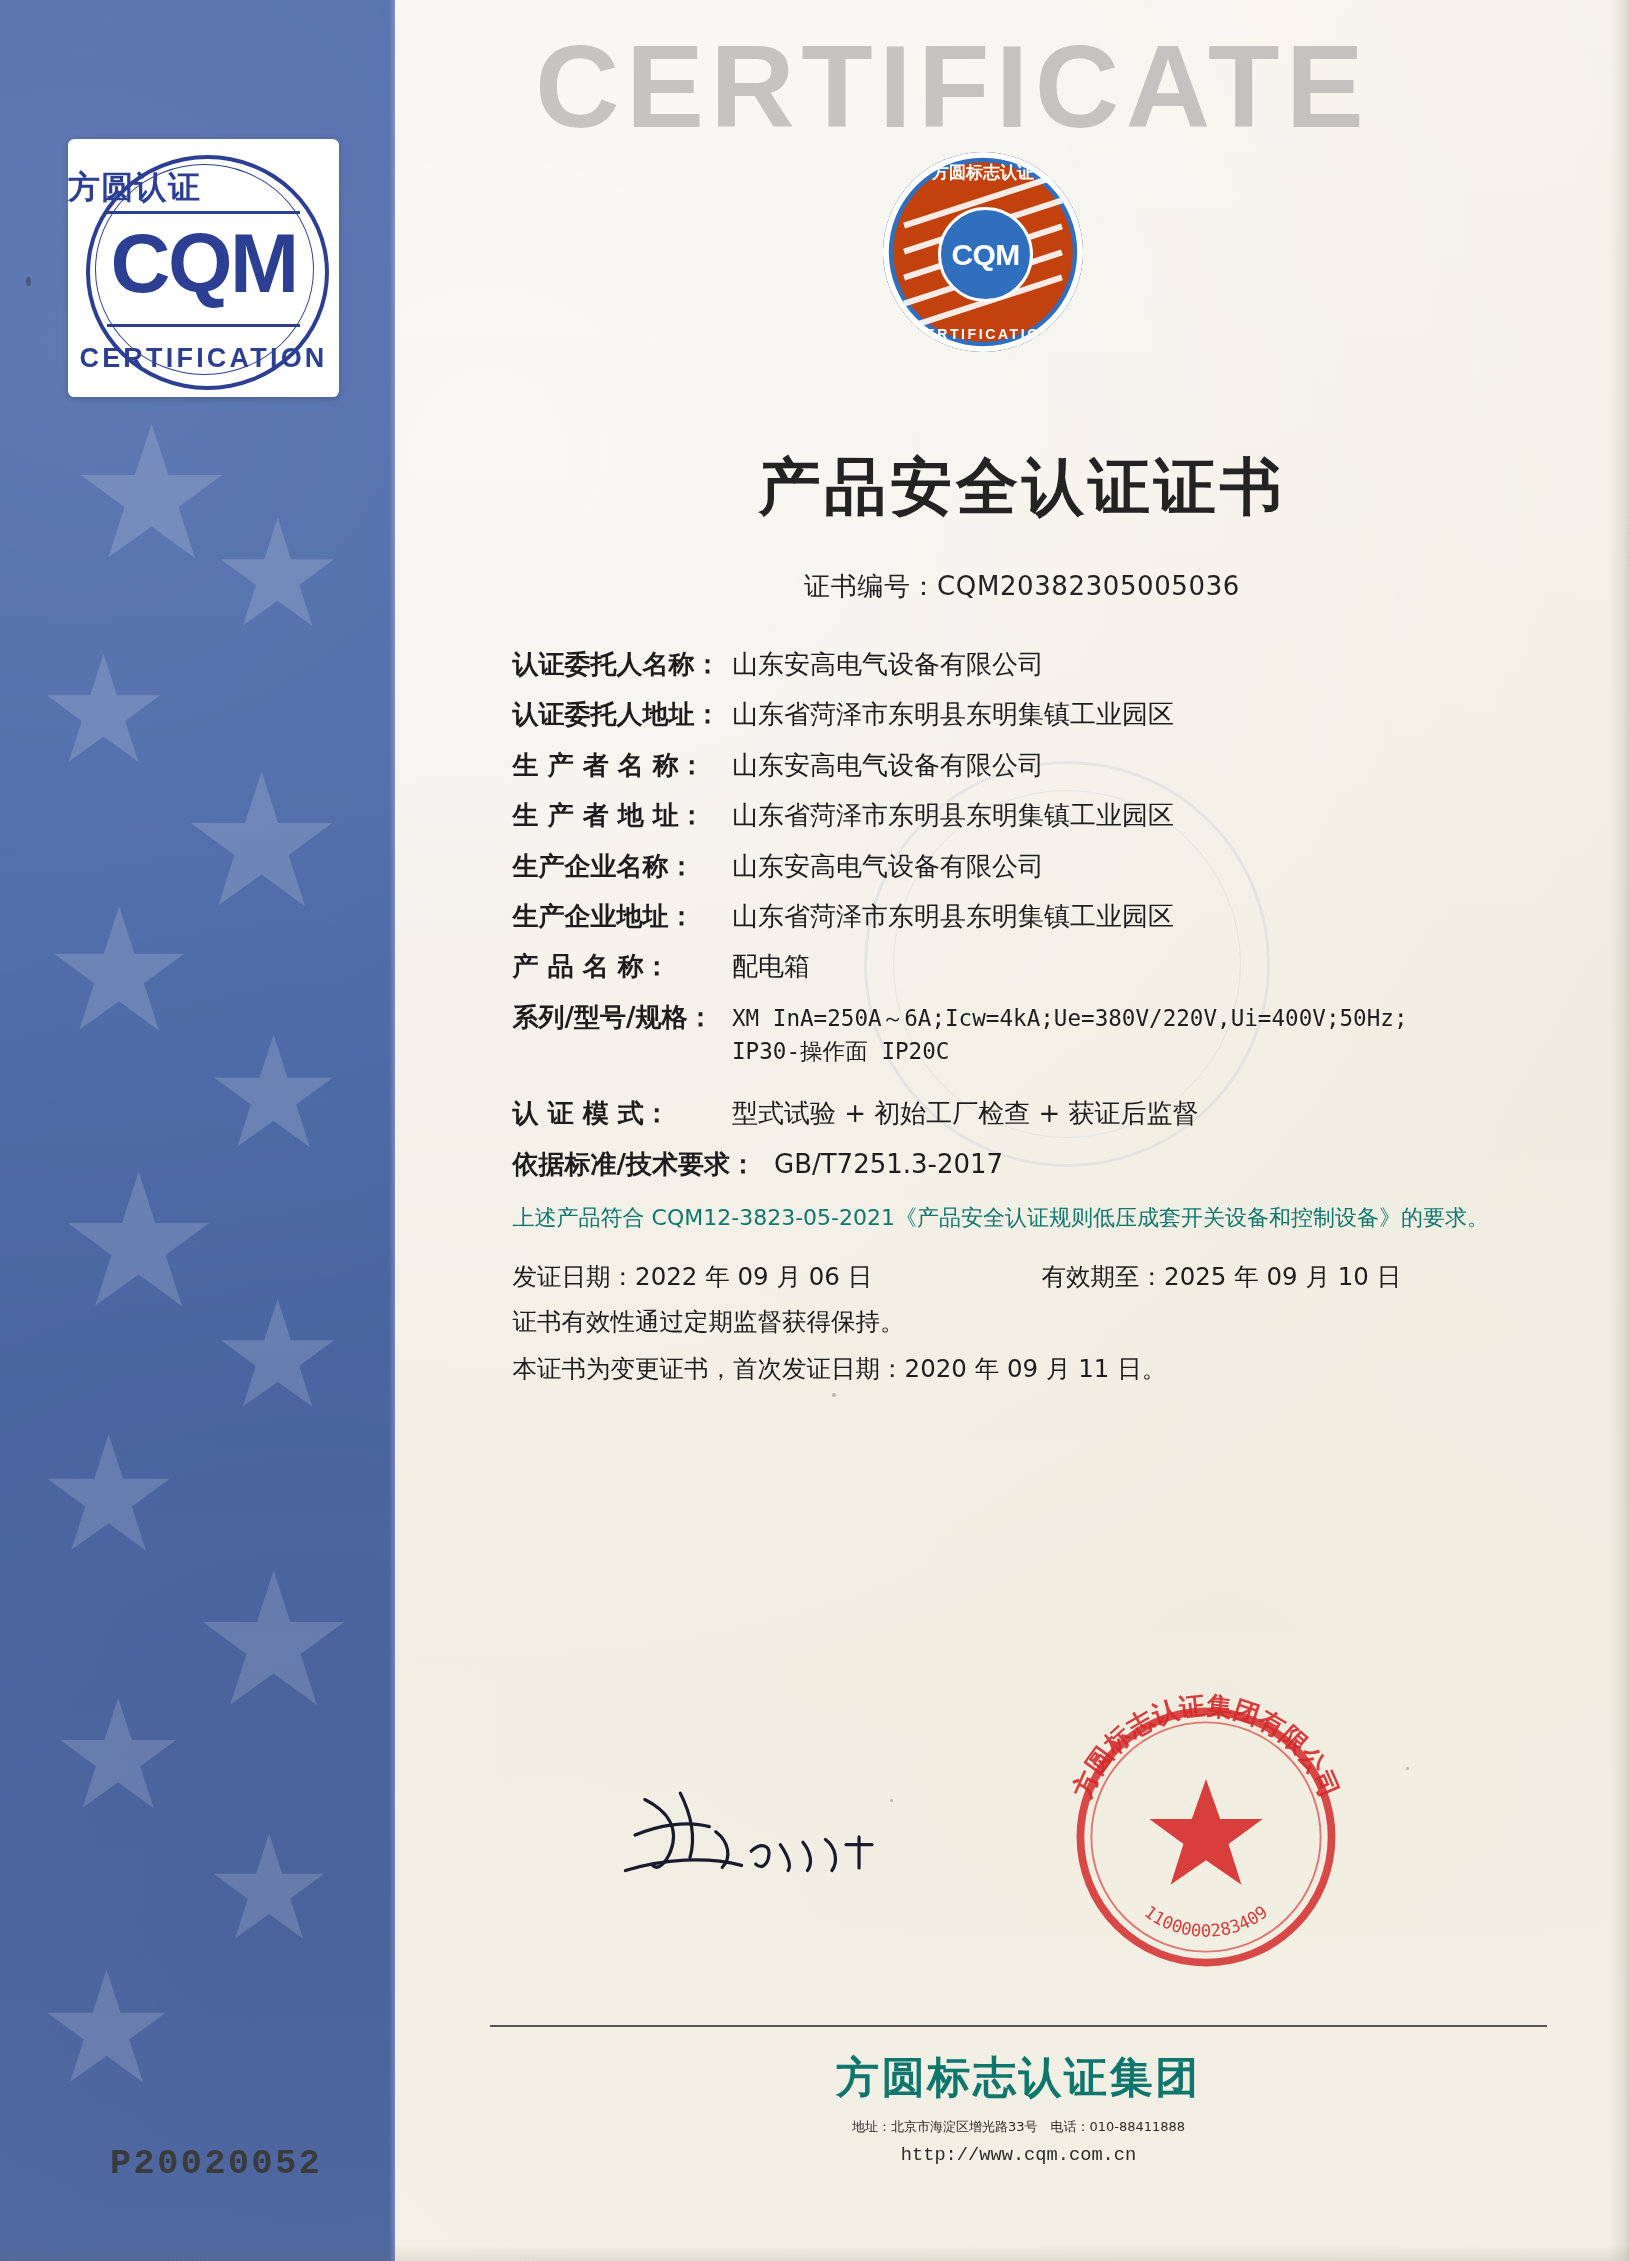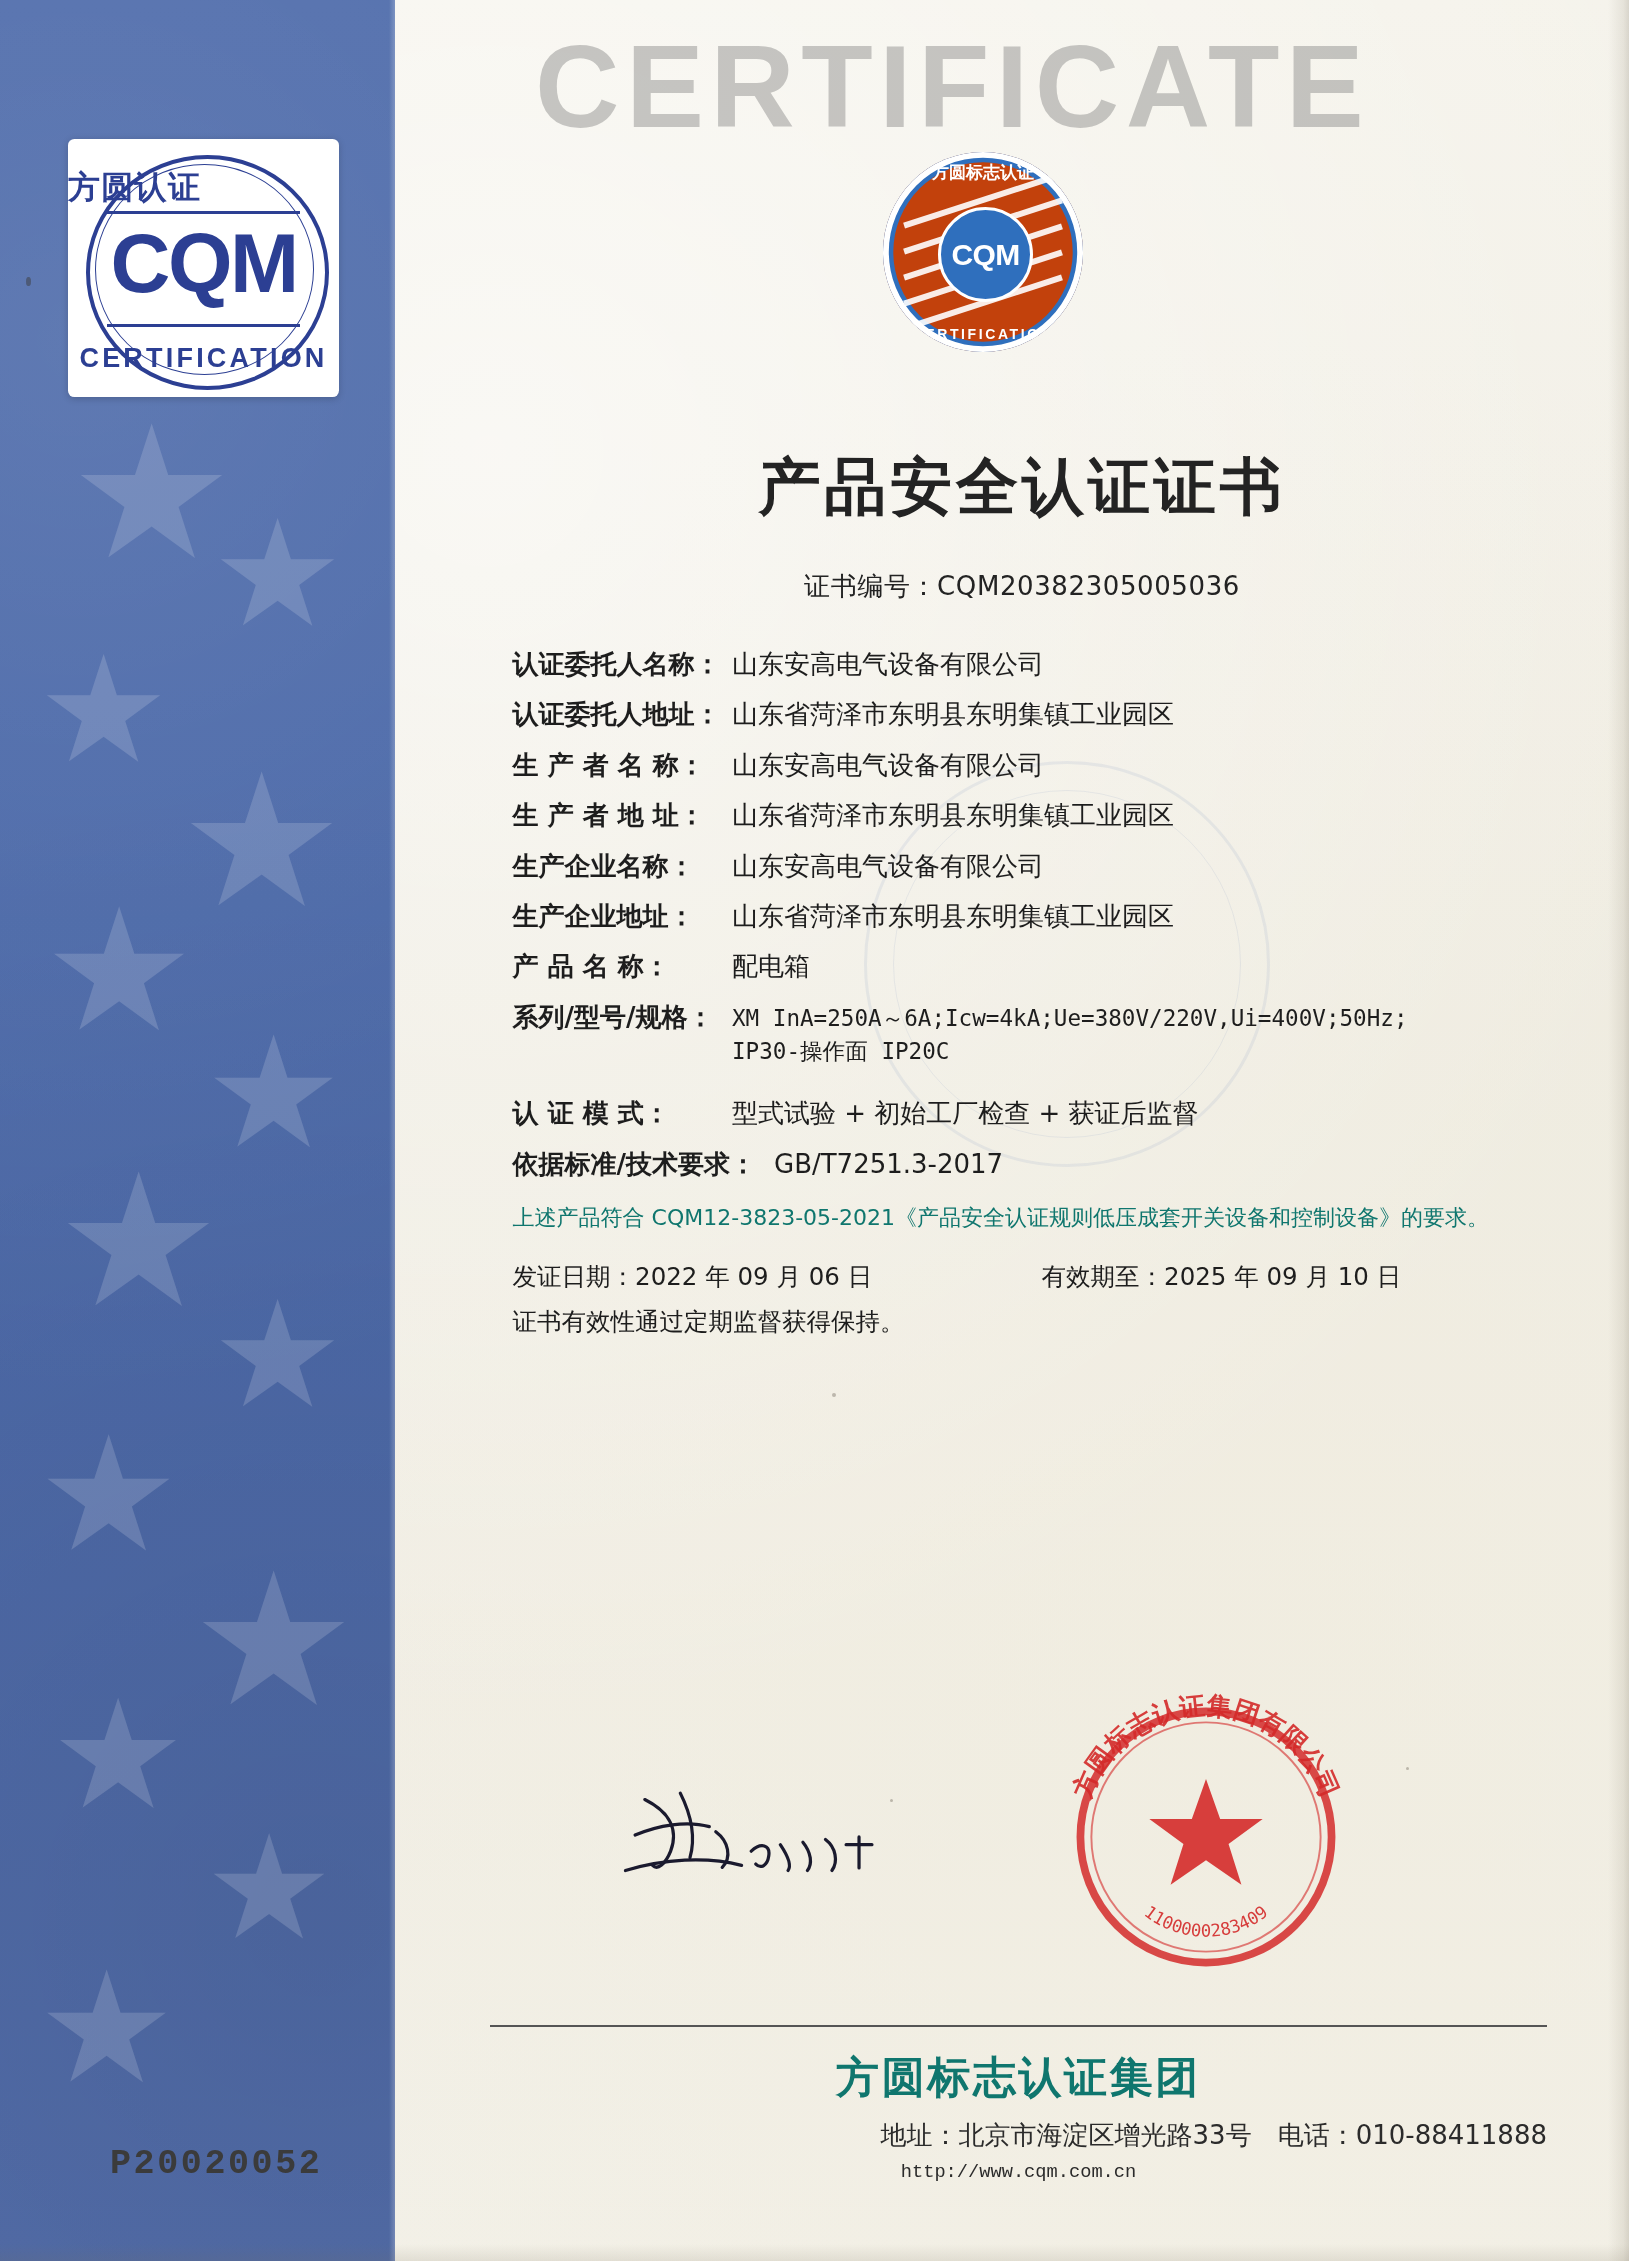--- a/index.html
+++ b/index.html
@@ -342,24 +342,23 @@
   .footer-org {
     font-family: "DejaVu Sans", sans-serif;
     font-size: 43px;
     font-weight: 700;
     letter-spacing: 2.6px;
     color: #0f766e;
     margin-bottom: 11px;
   }
   .footer-line {
     font-family: "DejaVu Sans", sans-serif;
-    font-size: 26px;
+    font-size: 13px;
     color: #2b2b2b;
     margin-bottom: 7.7px;
-    text-align: right;
   }
   .footer-url {
     font-family: "Liberation Mono", monospace;
     font-size: 18.7px;
     color: #2b2b2b;
   }
   .speck {
     position: absolute;
     background: rgba(90,80,70,0.35);
     border-radius: 50%;
@@ -472,20 +471,21 @@
     <div class="date-row">
       <div class="left">
         <span>发证日期：</span><span>2022 年 09 月 06 日</span>
       </div>
       <div>
         <span>有效期至：</span><span>2025 年 09 月 10 日</span>
       </div>
     </div>
 
     <div class="plain-line">证书有效性通过定期监督获得保持。</div>
+    <div class="plain-line">本证书为变更证书，首次发证日期：2020 年 09 月 11 日。</div>
   </div>
 
   <div class="signature">
     <svg viewBox="0 0 420 190" xmlns="http://www.w3.org/2000/svg">
       <g fill="none" stroke="#1a1a2e" stroke-width="5" stroke-linecap="round" stroke-linejoin="round">
         <path d="M40 30 C70 45, 95 70, 80 110 C72 130, 60 140, 52 132"></path>
         <path d="M95 20 C110 50, 120 85, 110 120"></path>
         <path d="M25 85 C60 70, 105 62, 140 72"></path>
         <path d="M10 140 C70 122, 135 118, 190 132"></path>
         <path d="M150 80 C170 95, 175 120, 160 135"></path>

